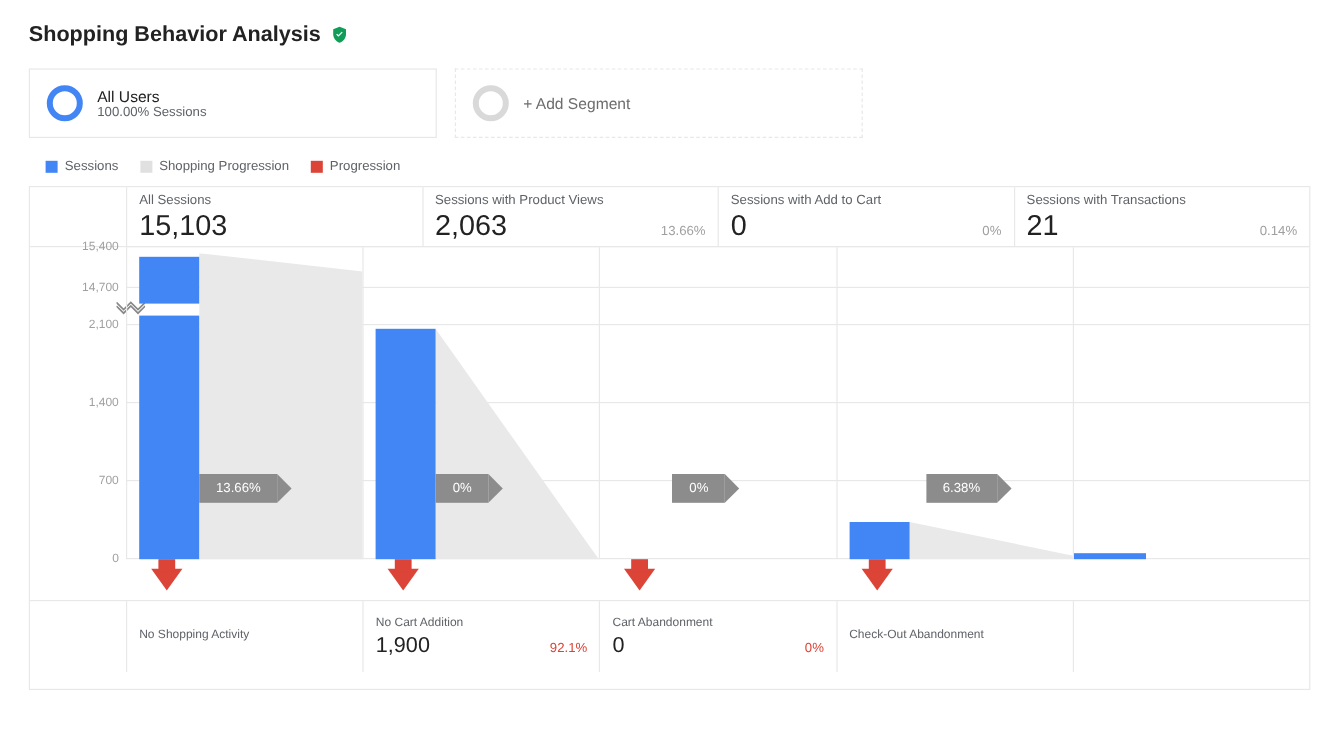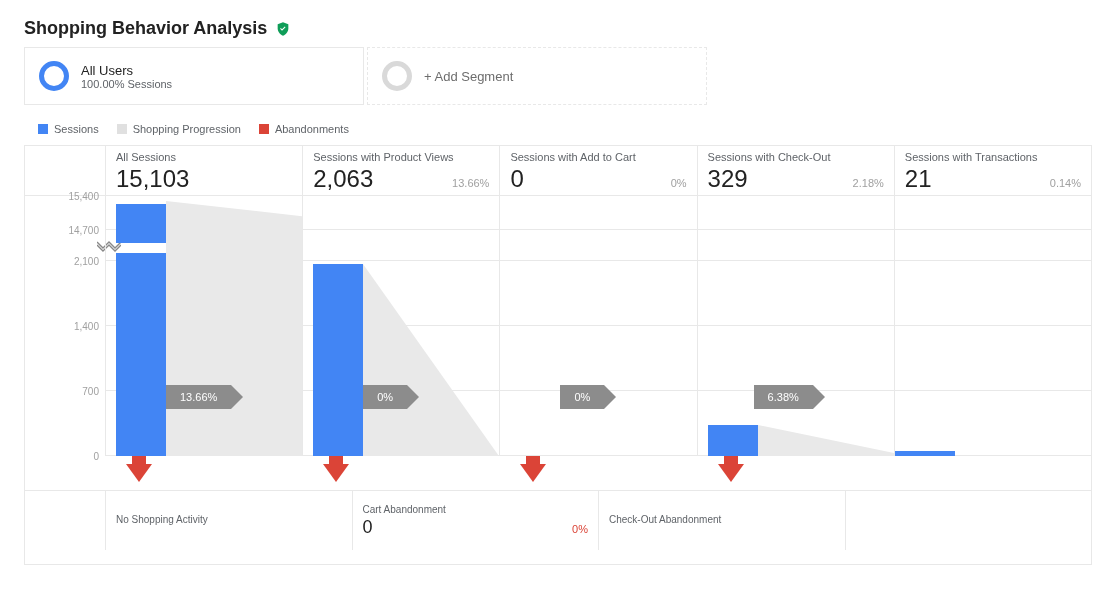--- a/index.html
+++ b/index.html
@@ -9,25 +9,25 @@
     --lightgrey:#e5e5e5;
     --textdark:#222;
     --textmed:#5f6368;
     --textlight:#a0a0a0;
     --border:#e8e8e8;
   }
   *{box-sizing:border-box;font-family:Arial,Helvetica,sans-serif}
   body{margin:0;background:#fff}
   .page{width:1116px;height:614px;padding:18px 24px}
   
-  .title-row{display:flex;align-items:center;gap:8px;margin-bottom:8px}
+  .title-row{display:flex;align-items:center;gap:8px;margin-bottom:18px}
   .title{font-size:18px;font-weight:bold;color:var(--textdark)}
   .shield{width:16px;height:16px}
   
-  .segments{display:flex;gap:3px;margin-bottom:18px}
+  .segments{display:flex;gap:15px;margin-bottom:18px}
   .seg-card{display:flex;align-items:center;gap:12px;width:340px;height:58px;border:1px solid var(--border);padding:10px 14px;background:#fff}
   .seg-circle{width:30px;height:30px;border:5px solid var(--blue);border-radius:50%}
   .seg-circle.grey{border-color:#d9d9d9}
   .seg-text{display:flex;flex-direction:column}
   .seg-title{font-size:13px;color:#222;font-weight:500}
   .seg-sub{font-size:11px;color:var(--textmed)}
   .seg-add{border-style:dashed;color:var(--textmed)}
   .seg-add .seg-title{color:#6d6d6d}
   
   .legend{display:flex;align-items:flex-end;gap:18px;font-size:11px;color:var(--textmed);margin-bottom:10px;padding-left:14px}
@@ -104,21 +104,21 @@
     <div class="lg">
         <span class="sw" style="background:var(--blue)"></span>
         <span>Sessions</span>
       </div>
     <div class="lg">
         <span class="sw" style="background:#e0e0e0"></span>
         <span>Shopping Progression</span>
       </div>
     <div class="lg">
         <span class="sw" style="background:var(--red)"></span>
-        <span>Abandonments</span>
+        <span>Progression</span>
       </div>
   </div>
 
   <div class="chart">
 
     <div class="header-row">
       <div class="axis-col"></div>
       <div class="col">
         <span class="col-title">All Sessions</span>
         <div class="col-val-row">
@@ -131,27 +131,20 @@
         <div class="col-val-row">
             <span class="col-val">2,063</span>
             <span class="col-pct">13.66%</span>
           </div>
       </div>
       <div class="col">
         <span class="col-title">Sessions with Add to Cart</span>
         <div class="col-val-row">
             <span class="col-val">0</span>
             <span class="col-pct">0%</span>
-          </div>
-      </div>
-      <div class="col">
-        <span class="col-title">Sessions with Check-Out</span>
-        <div class="col-val-row">
-            <span class="col-val">329</span>
-            <span class="col-pct">2.18%</span>
           </div>
       </div>
       <div class="col">
         <span class="col-title">Sessions with Transactions</span>
         <div class="col-val-row">
             <span class="col-val">21</span>
             <span class="col-pct">0.14%</span>
           </div>
       </div>
     </div>
@@ -222,21 +215,21 @@
             </div>
             <div class="pa-head"></div>
         </div>
       </div>
 
       <div class="pcol">
         <svg class="flow-poly" style="left:60px;top:88%;height:12%;width:calc(100% - 60px)" viewBox="0 0 100 100" preserveAspectRatio="none">
             <polygon points="0,0 100,90 100,100 0,100" fill="#e9e9e9"></polygon>
           </svg>
         <div class="bar" style="bottom:0;height:12%"></div>
-        <div class="progress-arrow" style="left:56px;bottom:18%">
+        <div class="progress-arrow" style="left:74px;bottom:18%">
           <div class="pa-body">
               <span>6.38%</span>
             </div>
             <div class="pa-head"></div>
         </div>
       </div>
 
       <div class="pcol">
         <div class="bar" style="bottom:0;height:2%;left:0;width:60px"></div>
       </div>
@@ -264,20 +257,27 @@
             <div class="drop-stem"></div>
           </div>
         </div>
       <div class="dcol"></div>
     </div>
 
     <div class="ab-row">
       <div class="axis-col" style="border-top:none"></div>
       <div class="acol">
         <span class="ab-title">No Shopping Activity</span>
+      </div>
+      <div class="acol">
+        <span class="ab-title">No Cart Addition</span>
+        <div class="ab-row-inner">
+            <span class="ab-val">1,900</span>
+            <span class="ab-pct">92.1%</span>
+          </div>
       </div>
       <div class="acol">
         <span class="ab-title">Cart Abandonment</span>
         <div class="ab-row-inner">
             <span class="ab-val">0</span>
             <span class="ab-pct">0%</span>
           </div>
       </div>
       <div class="acol">
         <span class="ab-title">Check-Out Abandonment</span>

